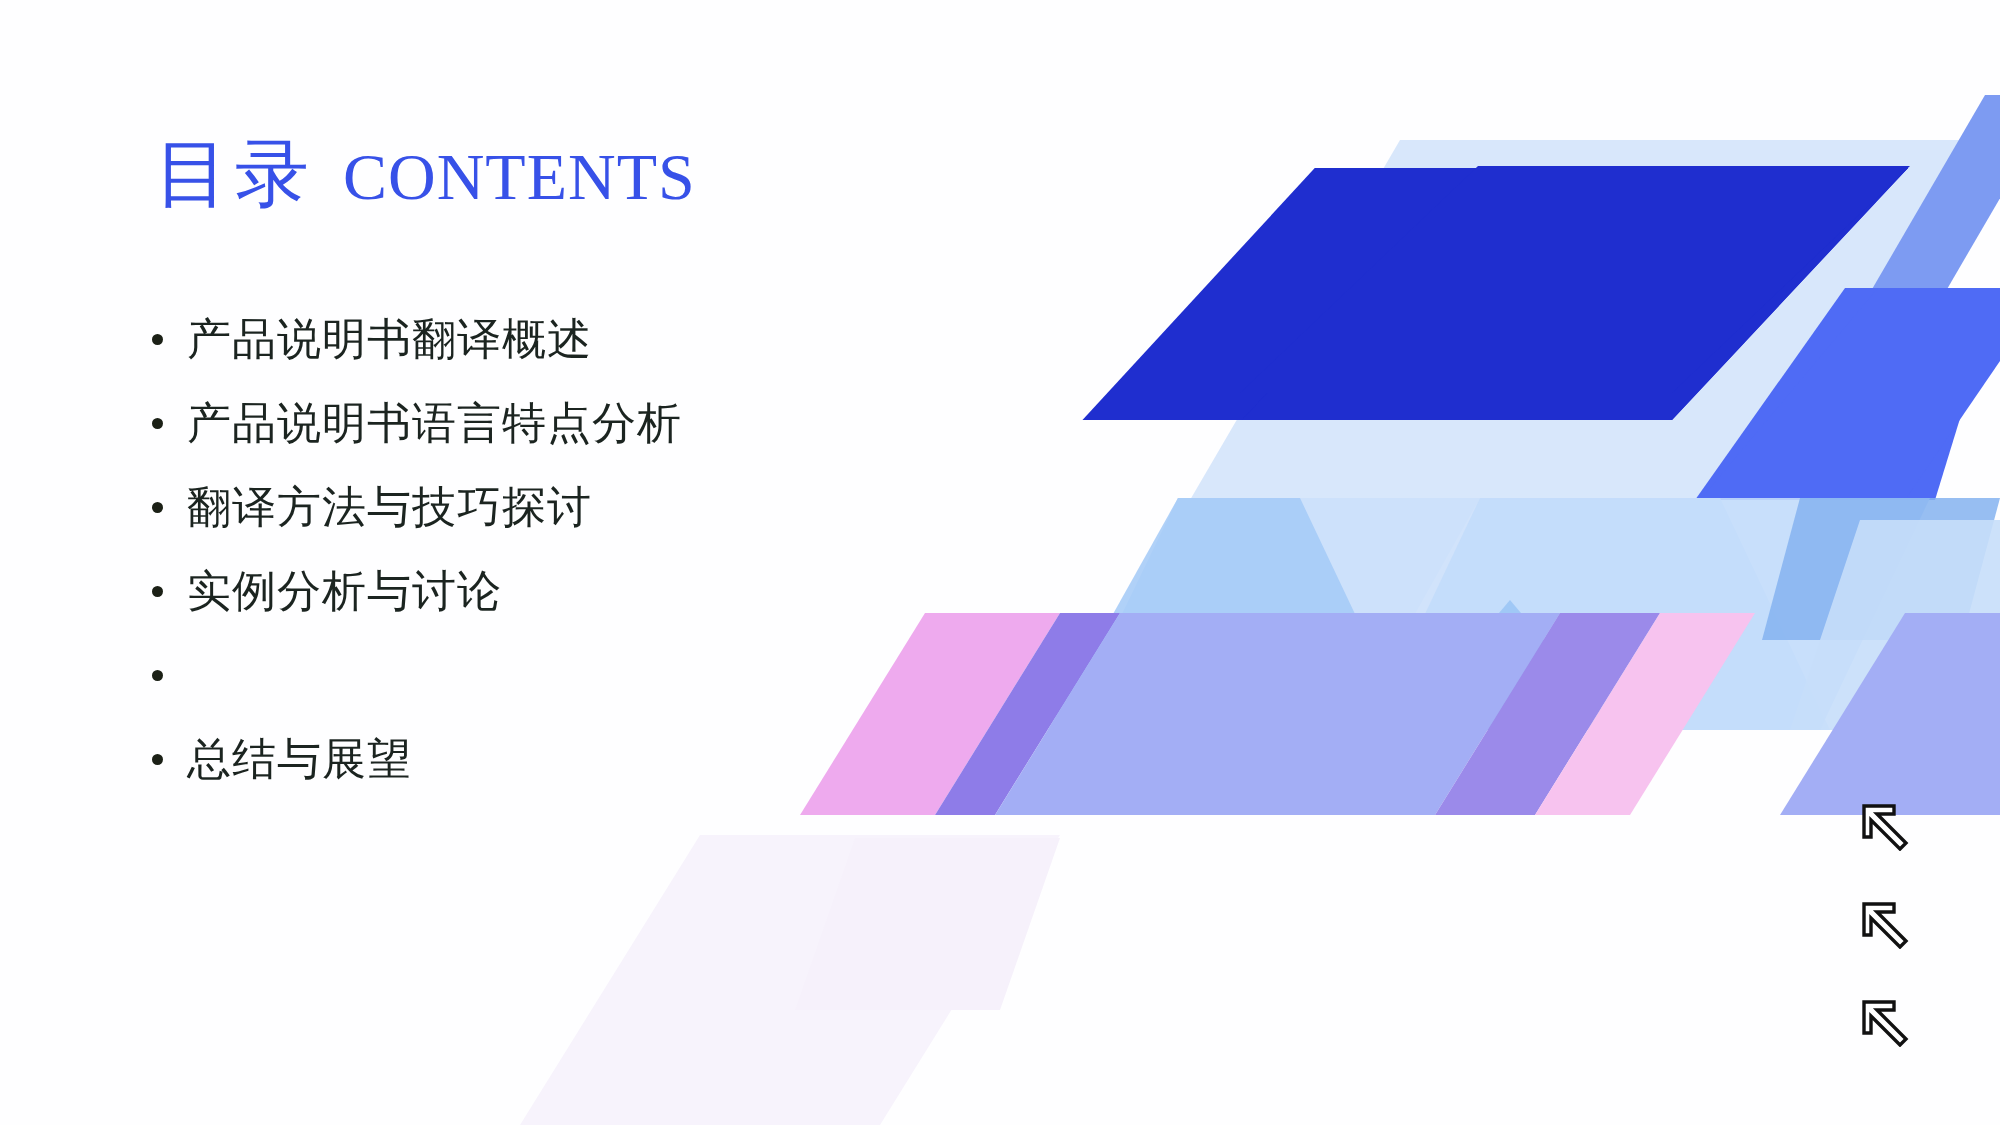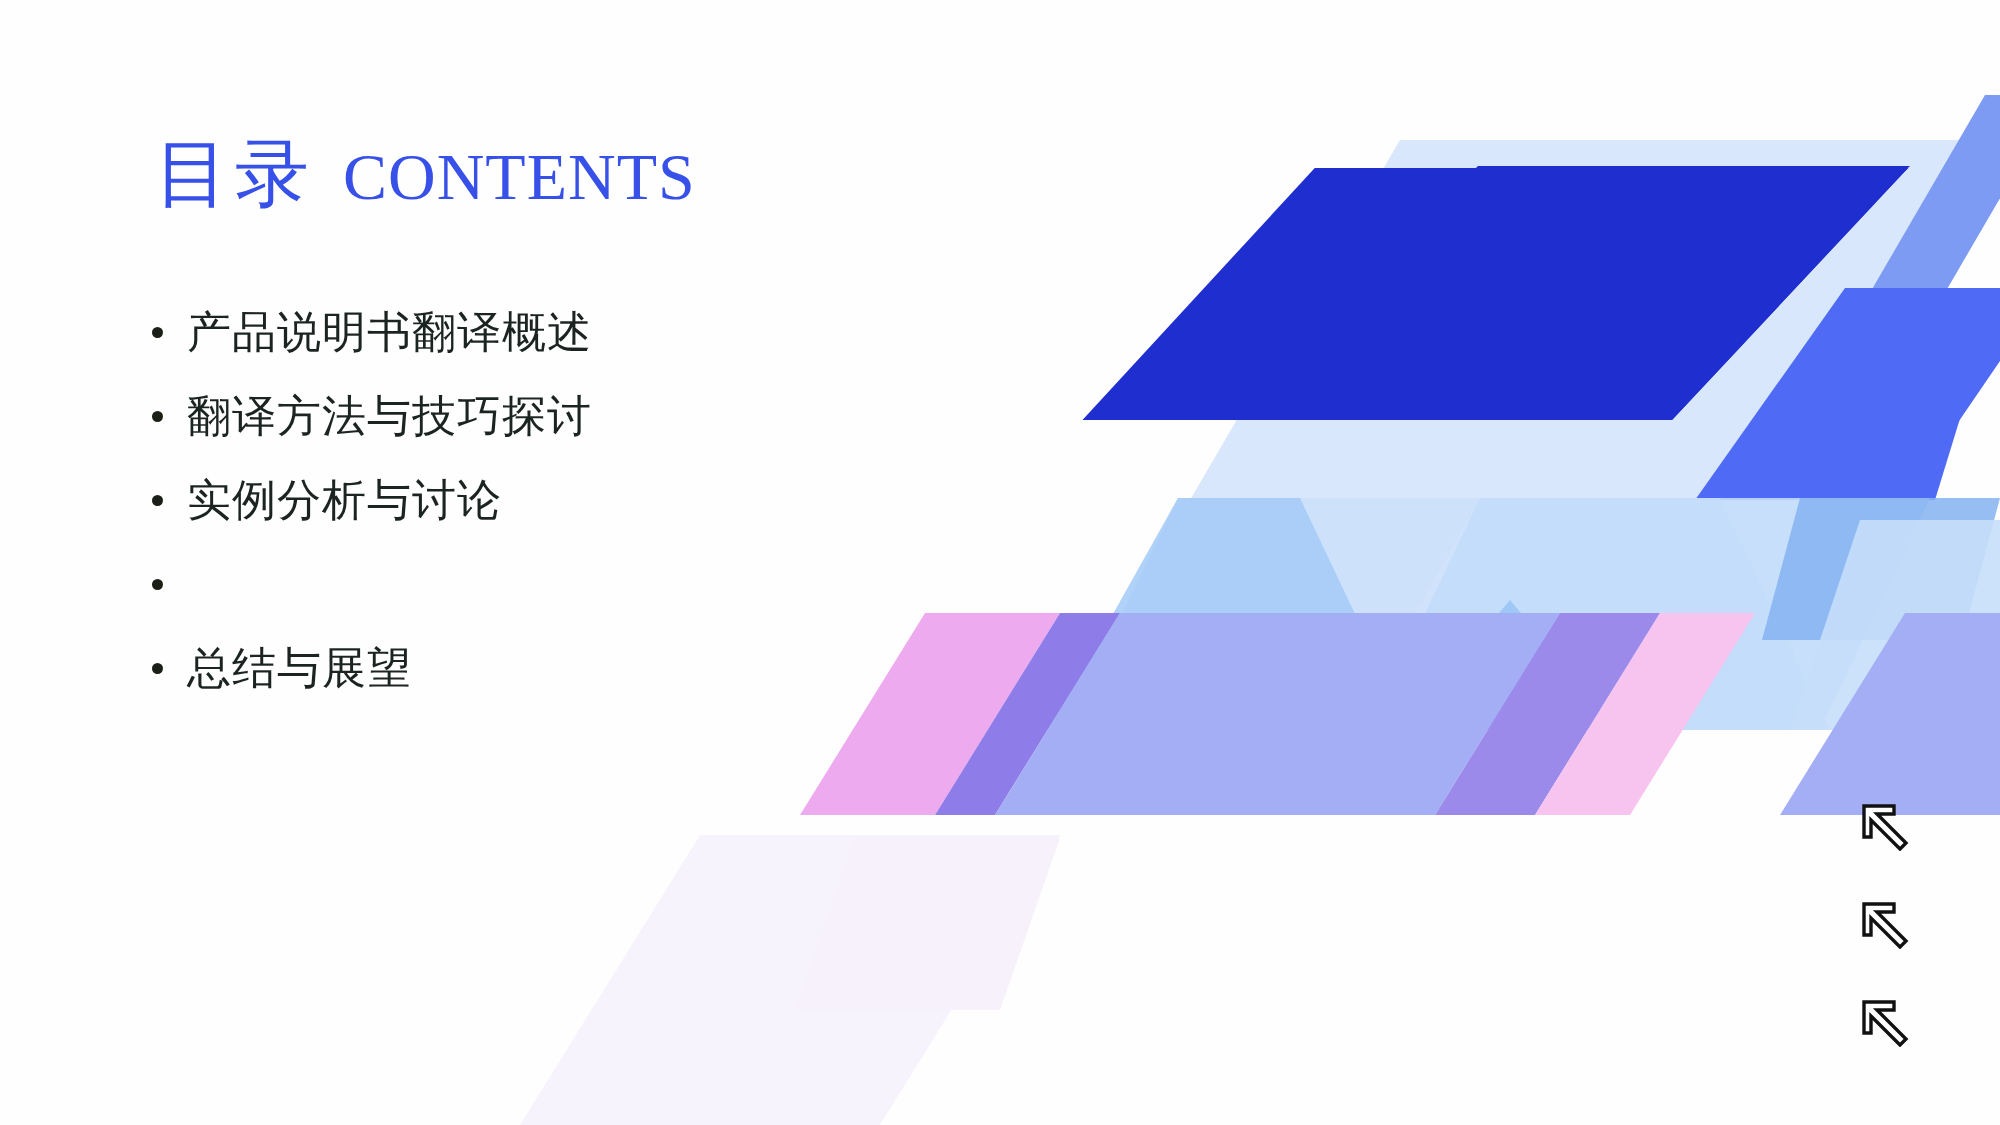--- a/index.html
+++ b/index.html
@@ -50,21 +50,21 @@
     letter-spacing: 1px;
     color: #3751e8;
     margin-left: 28px;
     font-weight: 400;
   }
 
   
   #toc-list {
     position: absolute;
     left: 152px;
-    top: 290px;
+    top: 297px;
     width: 760px;
     list-style: none;
     margin: 0;
     padding: 0;
     text-align: right;
   }
   #toc-list li {
     display: flex;
     align-items: center;
     height: 84px;
@@ -153,20 +153,24 @@
     <span id="title-en">CONTENTS</span>
   </div>
 
   <ul id="toc-list">
     <li>
       <span class="bullet-dot"></span>
       <span class="toc-text">产品说明书翻译概述</span>
     </li>
     <li>
       <span class="bullet-dot"></span>
+      <span class="toc-text">产品说明书语言特点分析</span>
+    </li>
+    <li>
+      <span class="bullet-dot"></span>
       <span class="toc-text">翻译方法与技巧探讨</span>
     </li>
     <li>
       <span class="bullet-dot"></span>
       <span class="toc-text">实例分析与讨论</span>
     </li>
     <li>
       <span class="bullet-dot"></span>
     </li>
     <li>

